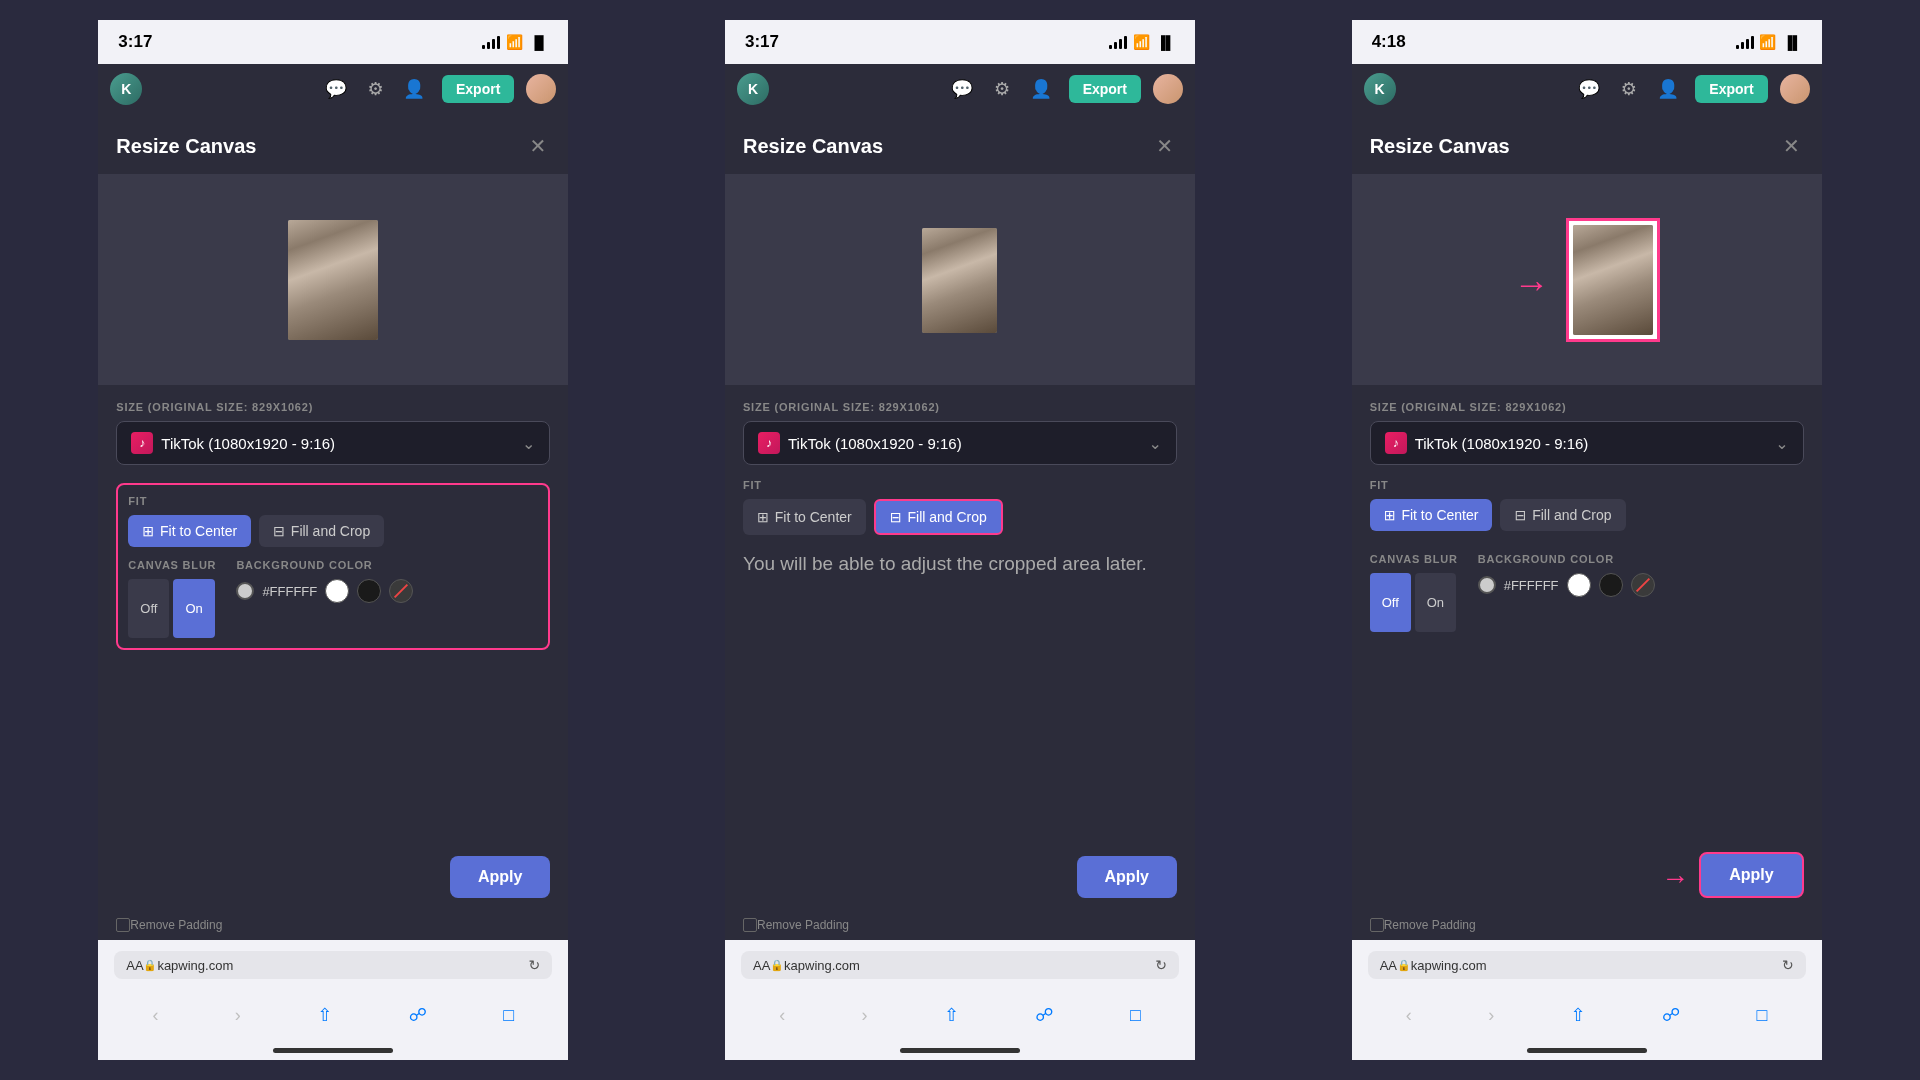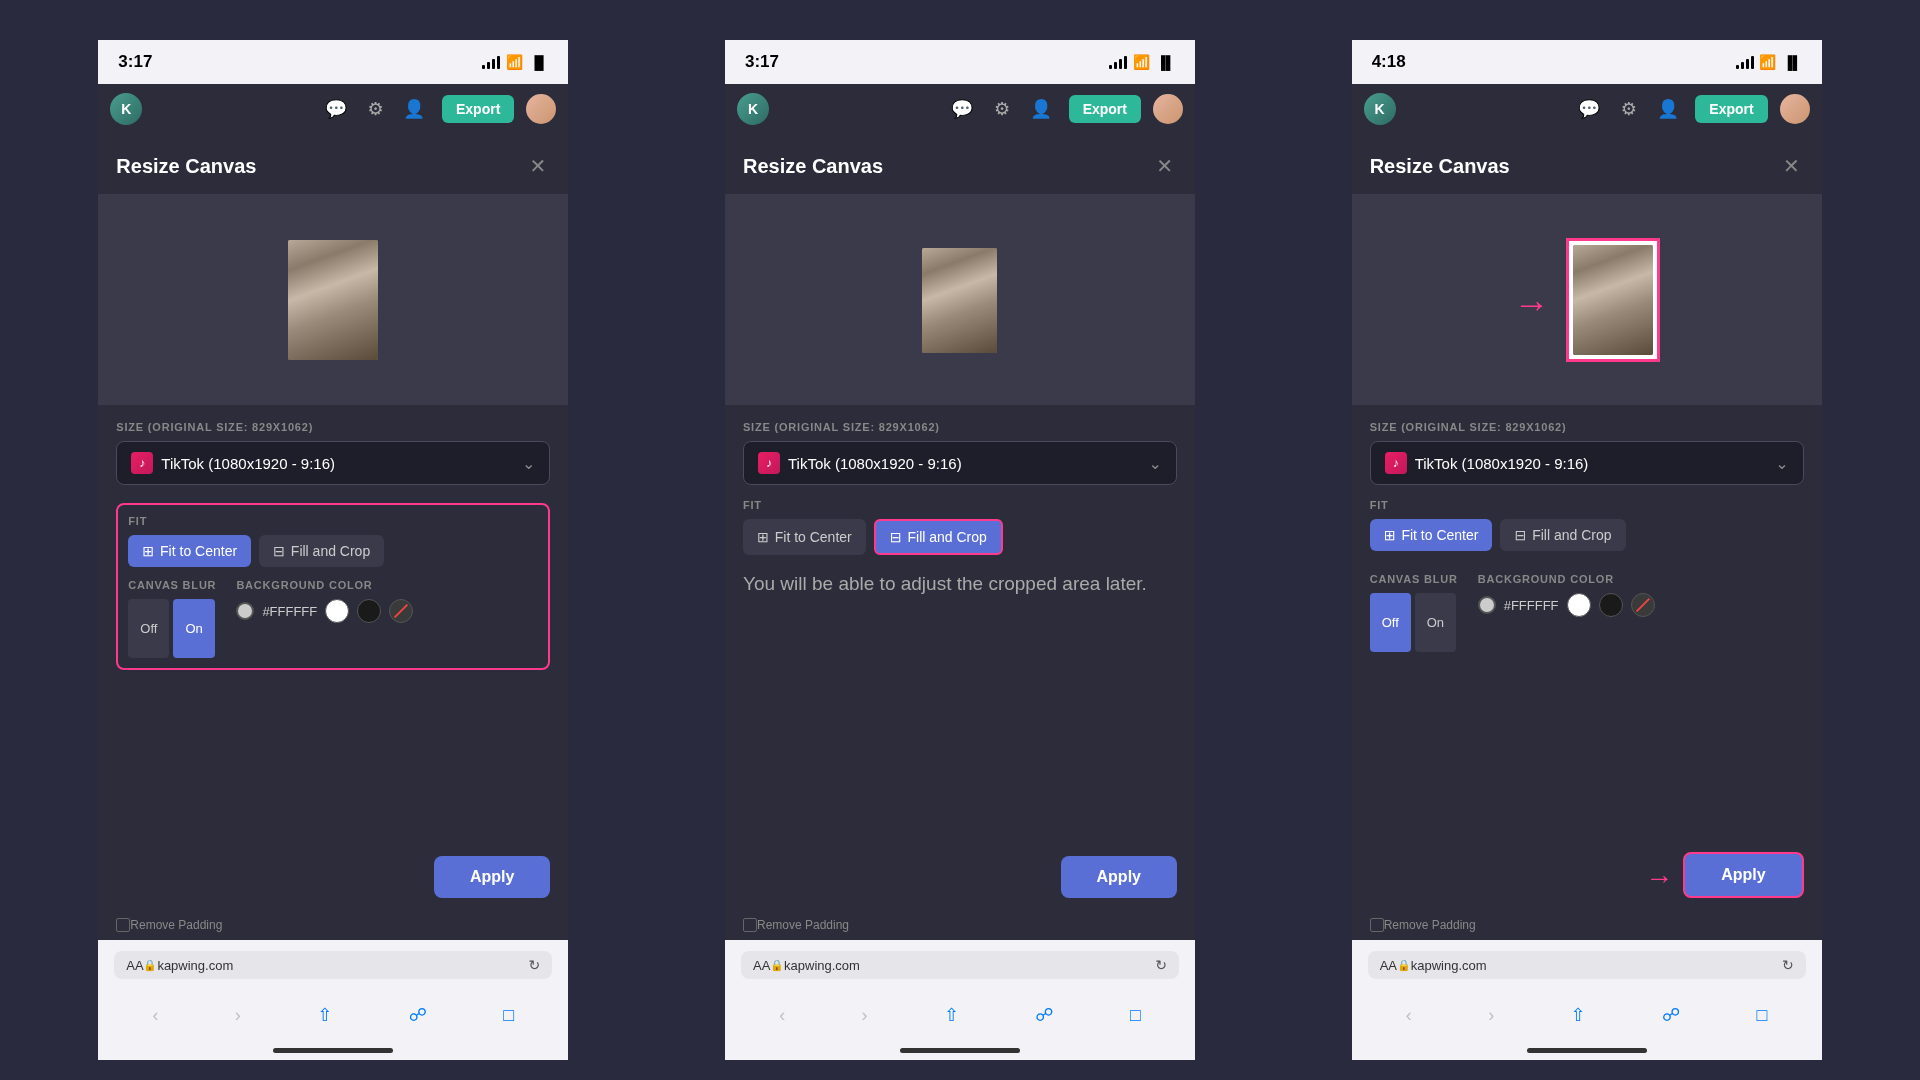--- a/index.html
+++ b/index.html
@@ -32,21 +32,20 @@
     }
     .phone-frame {
       width: 100%;
       height: 100%;
       background: #bef264;
       border-radius: 0;
       display: flex;
       flex-direction: column;
       overflow: hidden;
       position: relative;
-      margin-top: 20px;
     }
     
     .status-bar {
       background: #f2f2f7;
       height: 44px;
       display: flex;
       justify-content: space-between;
       align-items: center;
       padding: 0 20px;
       flex-shrink: 0;
@@ -287,21 +286,21 @@
       height: 18px;
       background: #e44;
       transform: rotate(45deg);
       transform-origin: center;
     }
     .apply-btn {
       background: #5a6fd6;
       color: white;
       border: none;
       border-radius: 8px;
-      padding: 12px 36px;
+      padding: 12px 28px;
       font-size: 16px;
       font-weight: 600;
       cursor: pointer;
       align-self: flex-end;
       margin-top: auto;
     }
     .apply-btn-pink-outline {
       border: 2px solid #ff3a8c;
     }
     .note-text {

